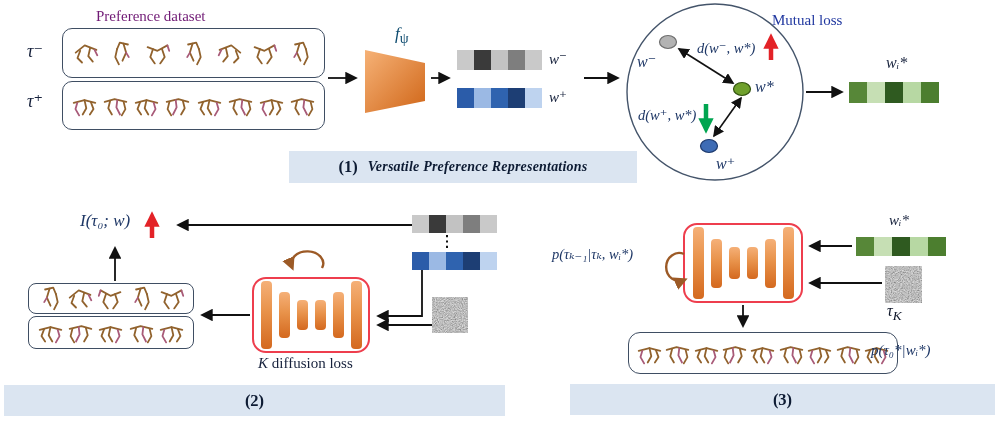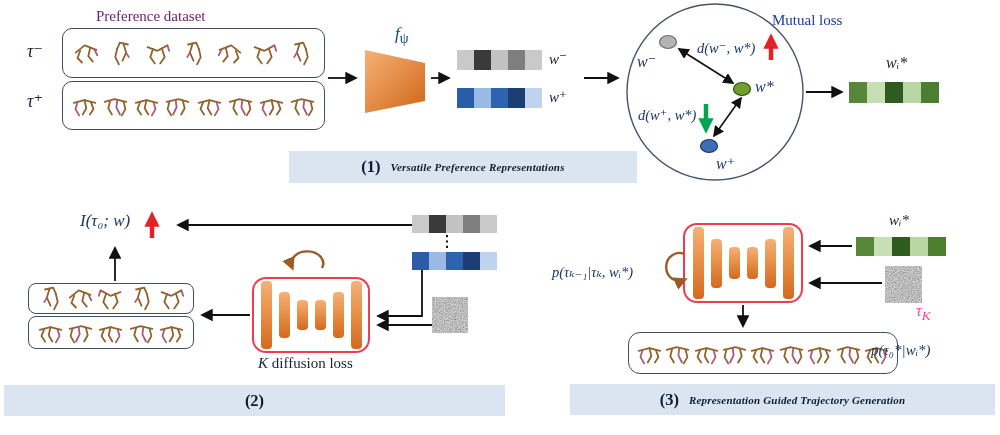--- a/index.html
+++ b/index.html
@@ -24,21 +24,21 @@
   .cellbar div{width:17px;height:20px;}
   .cellbar.green div{width:18px;height:21px;}
   .cellbar.small div{width:17px;height:18px;}
   .cellbar.green3 div{width:18px;height:19px;}
   
   .titlebar{
     position:absolute;background:#dbe5f1;display:flex;align-items:center;
     justify-content:center;gap:10px;color:#0d1b33;
   }
   .titlebar .num{font-weight:bold;font-size:16.5px;}
-  .titlebar .txt{font-weight:bold;font-style:italic;font-size:11px;letter-spacing:.2px;}
+  .titlebar .txt{font-weight:bold;font-style:italic;font-size:14px;letter-spacing:.2px;}
   
   .unet{
     position:absolute;border:2.2px solid #ee3e4d;border-radius:14px;background:#fff;
     display:flex;align-items:center;justify-content:center;gap:7px;box-sizing:border-box;
   }
   .unet div{
     width:11px;border-radius:4px;
     background:linear-gradient(180deg,#f5b078 0%,#e8924a 45%,#d4691f 100%);
   }
   svg.overlay{position:absolute;left:0;top:0;pointer-events:none;}
@@ -282,41 +282,41 @@
         <path d="M8 12 L5 20 L9 26" fill="none" stroke="#91622d" stroke-width="2" stroke-linecap="round" stroke-linejoin="round"></path>
         <path d="M15 10 L13 19 L17 26" fill="none" stroke="#91622d" stroke-width="2" stroke-linecap="round" stroke-linejoin="round"></path>
         <path d="M23 13 L25 20 L21 27" fill="none" stroke="#a85a78" stroke-width="2" stroke-linecap="round" stroke-linejoin="round"></path>
       </svg>
     </div>
 
   <div class="titlebar" style="left:4px;top:385px;width:501px;height:31px;">
     <span class="num">(2)</span>
   </div>
 
-  <div class="abs lbl math" style="left:552px;top:264px;font-size:14.5px;">p(τₖ₋₁|τₖ, wᵢ*)</div>
+  <div class="abs lbl math" style="left:552px;top:246px;font-size:14.5px;">p(τₖ₋₁|τₖ, wᵢ*)</div>
 
   <div class="unet" style="left:683px;top:223px;width:120px;height:80px;">
       <div style="height: 72px;"></div>
       <div style="height: 49px;"></div>
       <div style="height: 32px;"></div>
       <div style="height: 32px;"></div>
       <div style="height: 49px;"></div>
       <div style="height: 72px;"></div>
     </div>
 
   <div class="abs lbl math" style="left:889px;top:212px;font-size:15px;color:#16213c;">wᵢ*</div>
   <div class="cellbar green3" style="left:856px;top:237px;">
       <div style="background: rgb(87, 135, 56);"></div>
       <div style="background: rgb(198, 223, 180);"></div>
       <div style="background: rgb(47, 90, 32);"></div>
       <div style="background: rgb(183, 216, 163);"></div>
       <div style="background: rgb(76, 126, 47);"></div>
     </div>
 
-  <div class="abs lbl math" style="left:916px;top:302px;font-size:16px;color:#ec4899;">
+  <div class="abs lbl math" style="left:887px;top:302px;font-size:16px;color:#0f172a;">
     <span>τ</span><sub>K</sub>
   </div>
 
   <div class="trajbox" style="left:628px;top:332px;width:270px;height:42px;border-radius:12px;">
       <svg width="27" height="31" viewBox="0 0 30 32" style="transform: scaleX(-1);">
         <path d="M3 13 L15 10 L27 13" fill="none" stroke="#91622d" stroke-width="2" stroke-linecap="round" stroke-linejoin="round"></path>
         <path d="M8 12 L5 20 L9 26" fill="none" stroke="#91622d" stroke-width="2" stroke-linecap="round" stroke-linejoin="round"></path>
         <path d="M15 10 L13 19 L17 26" fill="none" stroke="#91622d" stroke-width="2" stroke-linecap="round" stroke-linejoin="round"></path>
         <path d="M23 13 L25 20 L21 27" fill="none" stroke="#a85a78" stroke-width="2" stroke-linecap="round" stroke-linejoin="round"></path>
       </svg>
@@ -366,21 +366,20 @@
         <path d="M3 13 L15 10 L27 13" fill="none" stroke="#91622d" stroke-width="2" stroke-linecap="round" stroke-linejoin="round"></path>
         <path d="M8 12 L5 20 L9 26" fill="none" stroke="#91622d" stroke-width="2" stroke-linecap="round" stroke-linejoin="round"></path>
         <path d="M15 10 L13 19 L17 26" fill="none" stroke="#91622d" stroke-width="2" stroke-linecap="round" stroke-linejoin="round"></path>
         <path d="M23 13 L25 20 L21 27" fill="none" stroke="#a85a78" stroke-width="2" stroke-linecap="round" stroke-linejoin="round"></path>
       </svg>
     </div>
   <div class="abs lbl math" style="left:871px;top:342px;font-size:15px;">p(τ₀*|wᵢ*)</div>
 
   <div class="titlebar" style="left:570px;top:384px;width:425px;height:31px;">
     <span class="num">(3)</span>
-    <span class="txt">Representation Guided Trajectory Generation</span>
   </div>
 
   <svg class="overlay" width="1000" height="435" viewBox="0 0 1000 435">
     <defs>
       <marker id="ah" viewBox="0 0 10 10" refX="8.5" refY="5" markerWidth="7" markerHeight="7" orient="auto-start-reverse">
         <path d="M0 0 L10 5 L0 10 z" fill="#111"></path>
       </marker>
       <marker id="ahBrown" viewBox="0 0 10 10" refX="7" refY="5" markerWidth="5.5" markerHeight="5.5" orient="auto">
         <path d="M0 0 L10 5 L0 10 z" fill="#9c5a26"></path>
       </marker>

